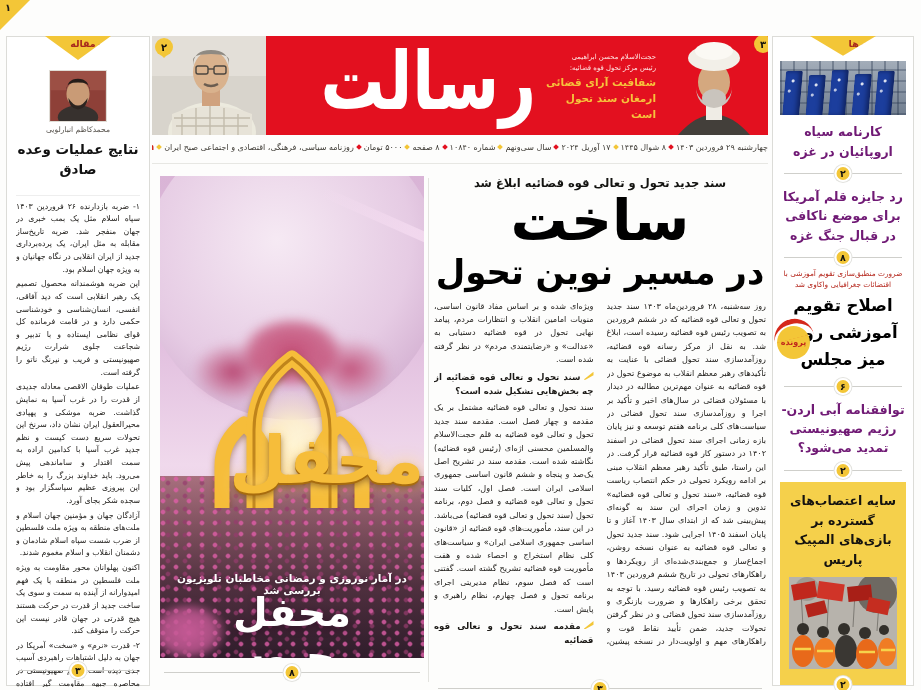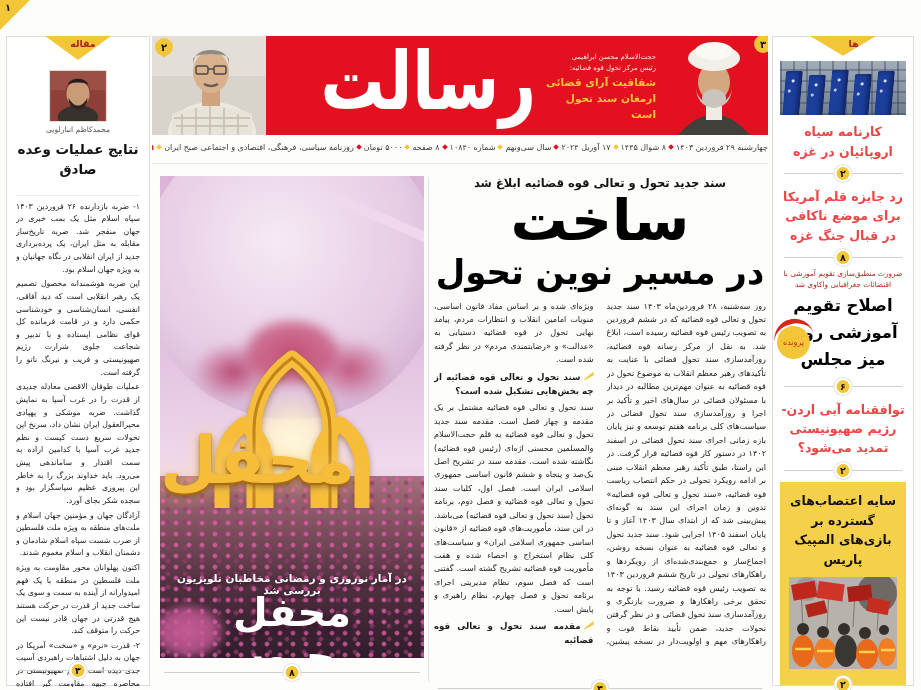--- a/index.html
+++ b/index.html
@@ -64,26 +64,26 @@
   .eu-photo { position:relative; width:126px; height:66px; margin:5px auto 0 auto; overflow:hidden;
       background: linear-gradient(180deg,#9fa9b6 0%,#8793a3 55%,#76markdown 100%);
       background: linear-gradient(180deg,#a3adb9 0%,#8793a3 55%,#707d8e 100%); }
   .eu-grid { position:absolute; inset:0;
       background-image: repeating-linear-gradient(90deg, rgba(35,50,75,.35) 0 2px, transparent 2px 13px),
                         repeating-linear-gradient(0deg, rgba(35,50,75,.30) 0 2px, transparent 2px 11px); }
   .euflag { position:absolute; width:17px; height:46px; background:#1c3e9d; border-radius:2px;
             background-image: radial-gradient(circle at 8px 10px, rgba(255,255,255,.85) 0 1px, transparent 2px),
                               radial-gradient(circle at 5px 20px, rgba(255,255,255,.7) 0 1px, transparent 2px);
             box-shadow: inset -3px 0 5px rgba(0,0,20,.45); transform:skewY(-6deg) rotate(5deg); }
-  .sb-h { font-size:12.5px; font-weight:bold; color:#ef4444; text-align:center; line-height:1.55; margin-top:7px; }
+  .sb-h { font-size:12.5px; font-weight:bold; color:#701a75; text-align:center; line-height:1.55; margin-top:7px; }
   .sb-kicker { font-size:7.4px; color:#b5271d; text-align:center; line-height:1.5; margin-top:4px; }
   .sb-big-wrap { position:relative; margin-top:2px; }
   .sb-big { font-size:16.5px; font-weight:900; color:#000; text-align:center; line-height:1.65; }
   .badge { position:absolute; left:-3px; top:34px; width:33px; height:33px; border-radius:50%; background:#f3c637;
-           color:#c0281c; font-size:8px; font-weight:normal; display:flex; align-items:center; justify-content:center; z-index:2; }
+           color:#c0281c; font-size:8px; font-weight:bold; display:flex; align-items:center; justify-content:center; z-index:2; }
   .badge::before { content:""; position:absolute; top:-7px; left:-5px; width:40px; height:15px;
                    border-radius:50% 50% 0 0 / 100% 100% 0 0; border-top:5px solid #d5281b; transform:rotate(-14deg); }
   .sidebar .rule-row { margin-top:4px; }
   .yellow-box { position:relative; flex:1 1 auto; margin-top:6px; background:#f5d04b; padding:9px 7px 16px 7px; }
   .yb-title { font-size:12.5px; font-weight:bold; color:#151310; text-align:center; line-height:1.55; }
   .protest-photo { width:108px; height:92px; margin:8px auto 0 auto; display:block; }
   .yb-num { position:absolute; bottom:-8px; left:50%; transform:translateX(-50%); top:auto; }
 
   
   .feature { position:absolute; left:160px; top:176px; width:264px; height:482px; overflow:hidden; background:#dfc0dc; }
@@ -99,21 +99,21 @@
              background:radial-gradient(circle, #fff9e0 0%, rgba(255,243,205,.85) 30%, rgba(255,230,190,0) 70%); }
   .fx-ground { position:absolute; left:0; right:0; top:300px; height:182px;
       background: linear-gradient(180deg,#a8707e 0%, #7c4e5c 30%, #50303f 60%, #2f1d2b 100%); }
   .fx-flowers { position:absolute; left:0; right:0; top:300px; height:182px; opacity:.9;
       background-image: radial-gradient(circle at 3px 3px, rgba(223,95,168,.9) 0 1.5px, transparent 3px),
                         radial-gradient(circle at 8px 7px, rgba(150,60,110,.8) 0 1.5px, transparent 3px);
       background-size: 13px 11px, 17px 13px; }
   .fx-bush { position:absolute; left:-16px; bottom:-8px; width:110px; height:86px; filter:blur(3px);
       background: radial-gradient(ellipse 52px 40px at 40% 60%, #c65a96 0%, rgba(198,90,150,.8) 50%, rgba(198,90,150,0) 75%); }
   .fx-arches { position:absolute; left:50%; top:142px; transform:translateX(-50%); }
-  .fx-logo { position:absolute; left:0; right:0; top:252px; text-align:left; font-size:66px; font-weight:900; color:#f6bd3a;
+  .fx-logo { position:absolute; left:0; right:0; top:252px; text-align:right; font-size:66px; font-weight:900; color:#f6bd3a;
              text-shadow:0 2px 0 #a86c0e, 0 4px 6px rgba(90,50,10,.55), 0 0 18px rgba(255,214,120,.85); line-height:1; }
   .fx-kicker { position:absolute; left:4px; right:4px; top:396px; text-align:center; color:#fff; font-size:10.5px; font-weight:bold;
                text-shadow:0 1px 4px rgba(50,15,40,.9); }
   .fx-title { position:absolute; left:0; right:0; top:414px; text-align:center; color:#fff; font-size:40px; font-weight:900;
               text-shadow:0 2px 8px rgba(50,15,40,.85); line-height:1.1; }
   .feature-rule { position:absolute; left:160px; top:664px; width:264px; }
 
   
   .vdiv { position:absolute; left:428px; top:178px; width:1px; height:504px; background:#e3e3df; }
   .lead { position:absolute; left:434px; top:176px; width:332px; height:506px; }

